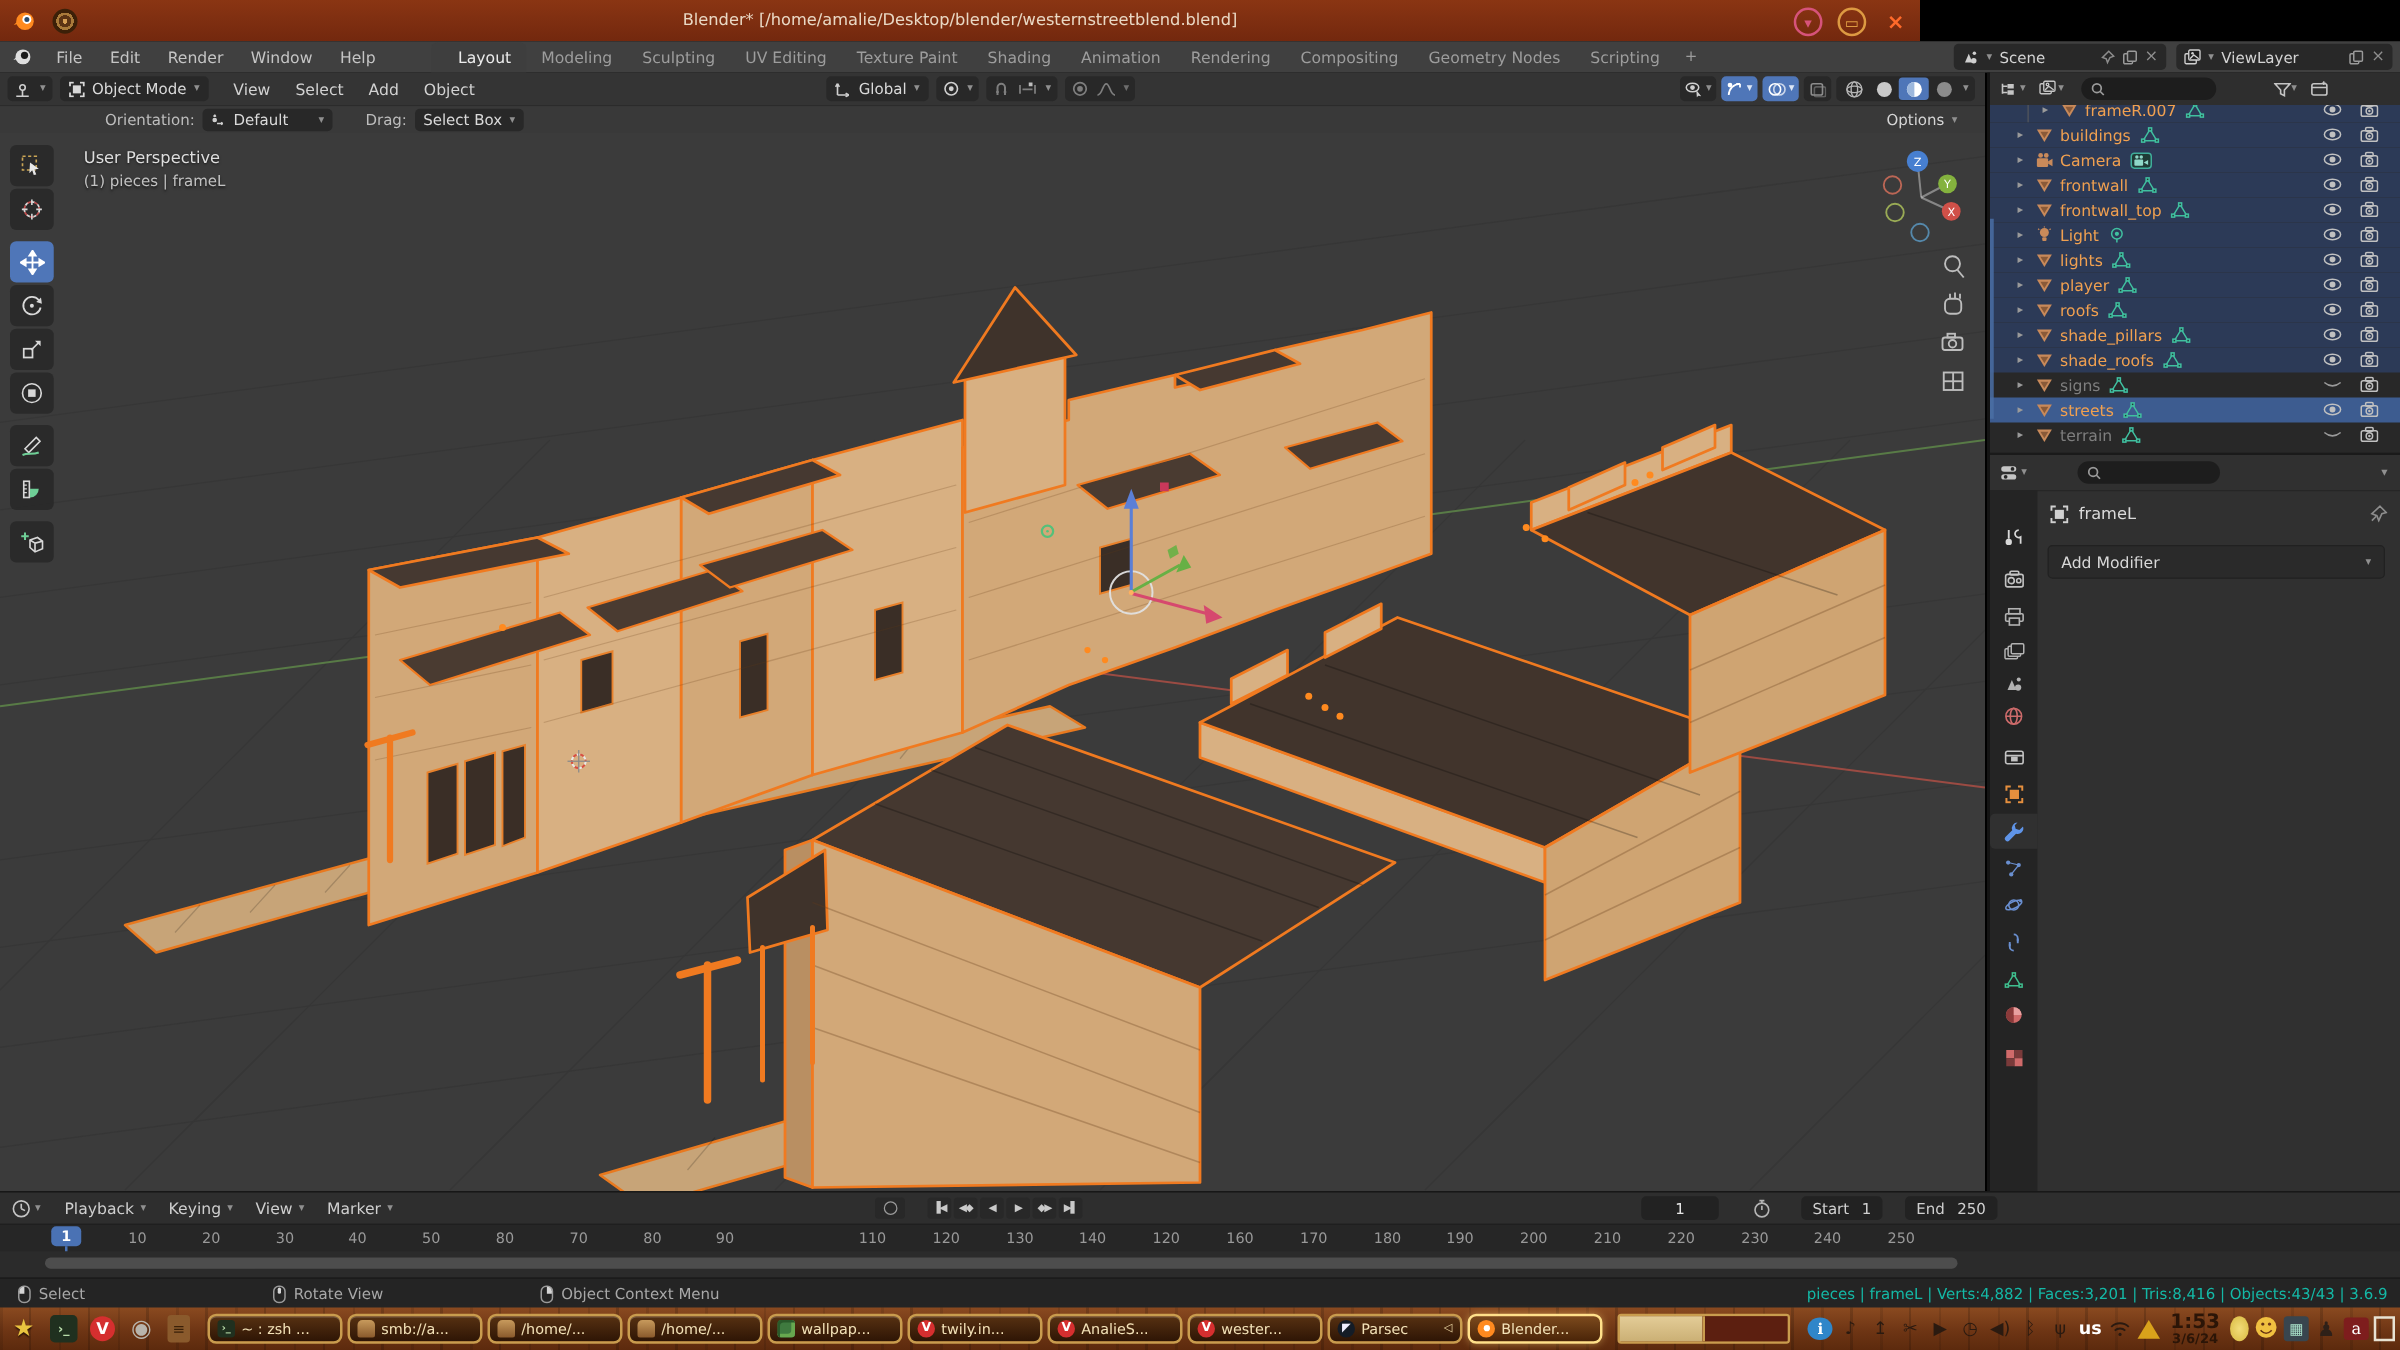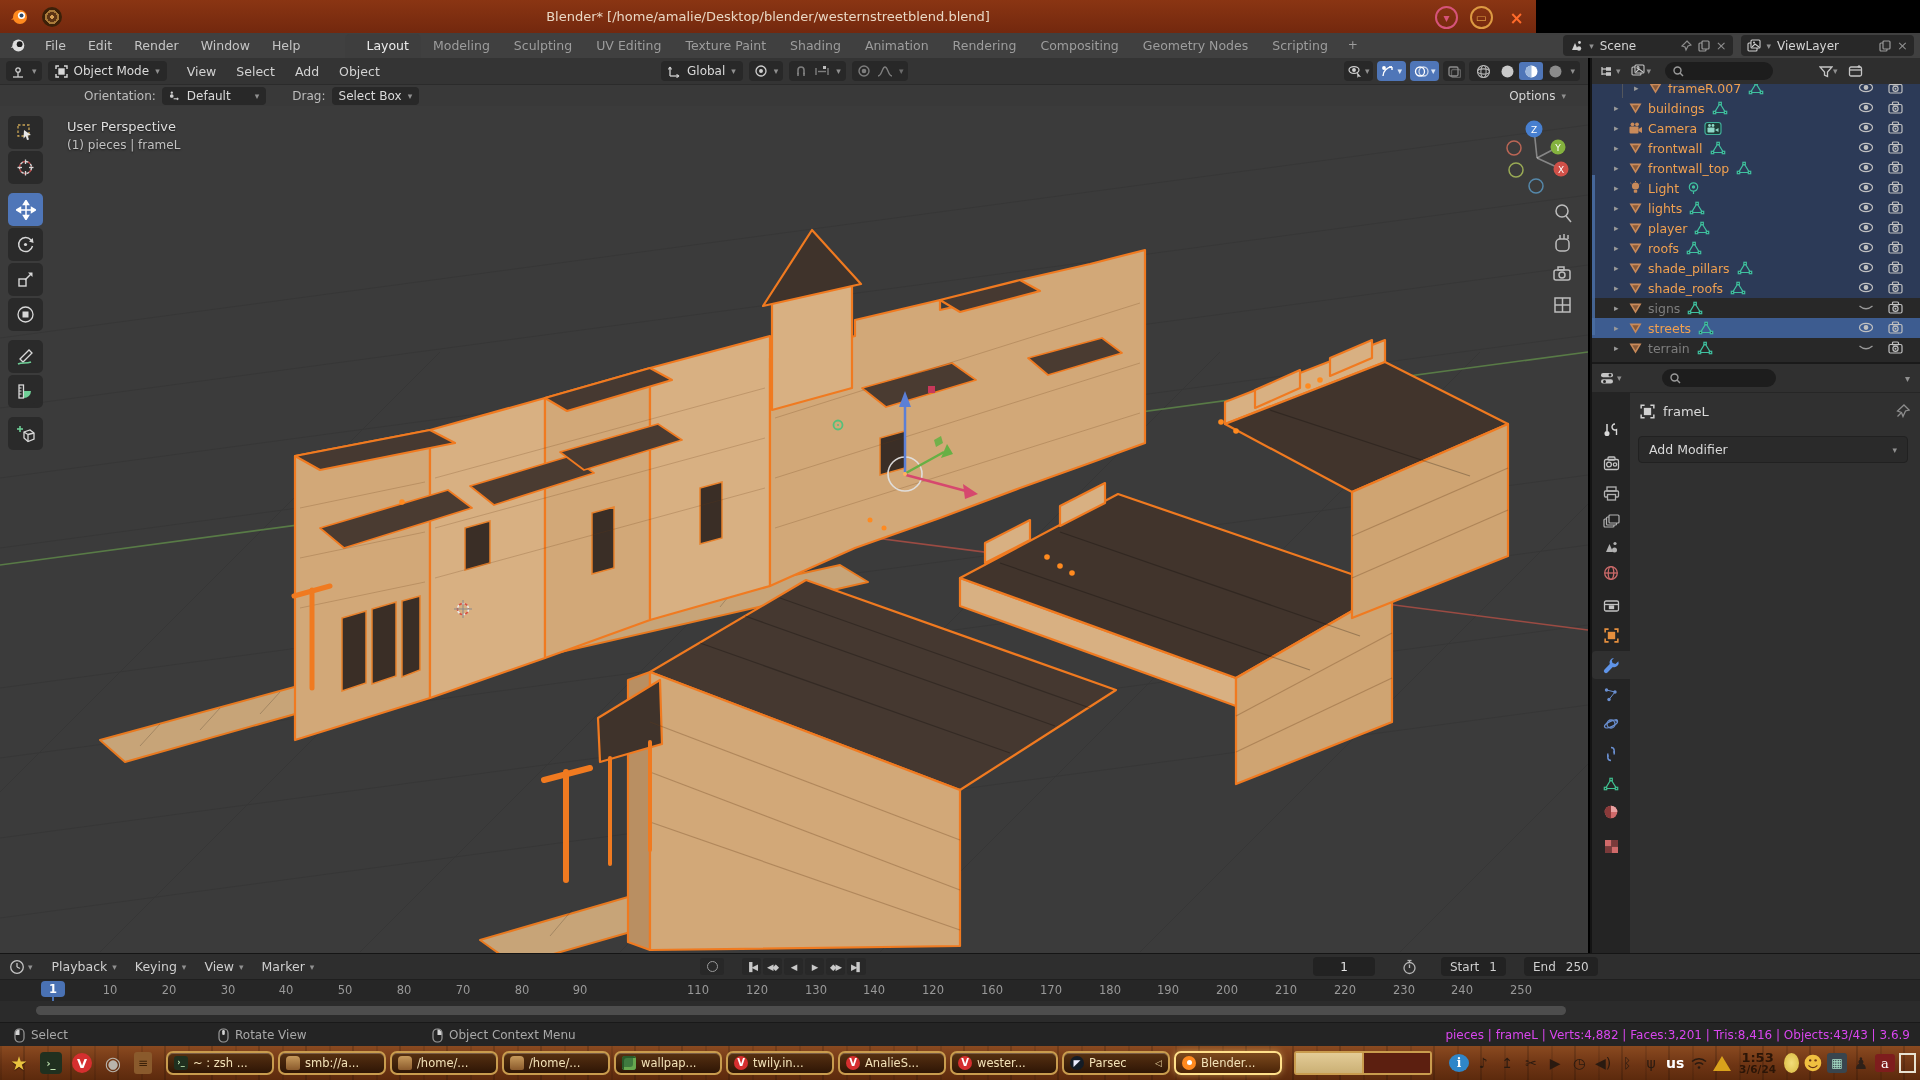--- a/index.html
+++ b/index.html
@@ -127,21 +127,21 @@
   .tick{position:absolute;top:3px;transform:translateX(-50%);color:#999;font-size:11.5px;}
   .tick.cur{background:#4a72b4;color:#fff;border-radius:4px;padding:1px 8px;top:1px;font-weight:bold;}
   .tick.cur::after{content:"";position:absolute;left:50%;top:100%;width:2px;height:5px;background:#4a72b4;transform:translateX(-50%);}
   .tl-scroll{position:absolute;left:0;top:47px;width:1920px;height:22px;background:#2b2b2b;}
   .tl-thumb{position:absolute;left:36px;top:5px;width:1530px;height:9px;background:#5d5d5d;border-radius:5px;opacity:.7;}
 
   
   .statusbar{position:absolute;left:0;top:1022px;width:1920px;height:24px;background:#242424;
     border-top:1px solid #191919;z-index:8;}
   .hint{position:absolute;top:0;height:24px;display:flex;align-items:center;gap:6px;color:#a8a8a8;font-size:12px;}
-  .stats{position:absolute;right:10px;top:0;height:24px;display:flex;align-items:center;color:#d946ef;font-size:12px;}
+  .stats{position:absolute;right:10px;top:0;height:24px;display:flex;align-items:center;color:#14b8a6;font-size:12px;}
 
   
   .taskbar{position:absolute;left:0;top:1046px;width:1920px;height:34px;z-index:9;
     background:linear-gradient(180deg,#8a4a20,#6e3514 55%,#5c2a0d);}
   .taskbar::before{content:"";position:absolute;inset:0;
     background:repeating-linear-gradient(90deg,rgba(0,0,0,.10) 0 2px,transparent 2px 23px,rgba(0,0,0,.16) 23px 25px,transparent 25px 47px);}
   .tk-inner{position:absolute;in1set:0;left:0;top:0;right:0;bottom:0;display:flex;align-items:center;}
   .launchers{display:flex;align-items:center;gap:10px;margin-left:8px;position:relative;}
   .lch{width:22px;height:22px;display:flex;align-items:center;justify-content:center;font-size:15px;}
   .l-star::before{content:"★";color:#e9c43f;font-size:19px;text-shadow:0 1px 1px #00000088;}
@@ -173,21 +173,21 @@
   .pager{display:flex;margin-left:12px;border:2px solid #c99c4e;border-radius:3px;height:24px;box-sizing:border-box;position:relative;}
   .pg1{width:66px;background:linear-gradient(#e3cc97,#cbb075);}
   .pg2{width:66px;background:#5c1f10;border-left:2px solid #c99c4e;}
   .tray{position:absolute;right:4px;top:0;height:34px;display:flex;align-items:center;gap:4px;}
   .tico{min-width:20px;height:20px;display:flex;align-items:center;justify-content:center;
     color:#2a1a10;font-size:14px;}
   .t-info{background:#2f86c9;border-radius:50%;color:#fff;font-size:12px;font-weight:bold;font-family:"DejaVu Serif",serif;width:18px;height:18px;}
   .t-warning{width:0;height:0;border-left:9px solid transparent;border-right:9px solid transparent;border-bottom:15px solid #d9a21b;min-width:0;}
   .t-kbd{color:#fff;font-weight:bold;font-size:14px;}
   .t-clock-time{display:flex;flex-direction:column;align-items:center;color:#2b1507;line-height:1.05;margin:0 4px;}
-  .t-clock-time .tt{font-weight:bold;font-size:13px;}
+  .t-clock-time .tt{font-weight:bold;font-size:16px;}
   .t-clock-time .td{font-size:10.5px;font-weight:bold;}
   .t-egg{width:15px;height:20px;border-radius:50%;background:radial-gradient(#f2dd7a,#d8b83e);min-width:0;}
   .t-smiley{color:#f0c040;font-size:19px;}
   .t-calc{background:#39454e;border-radius:3px;color:#a8e0c8;font-size:12px;width:18px;height:20px;}
   .t-figure{color:#2e2018;font-size:16px;}
   .t-abiword{background:#7e1d1d;border-radius:3px;color:#fff;font-size:13px;width:18px;height:18px;font-family:"DejaVu Serif",serif;}
   .t-winrect{border:2px solid #e8e2d2;width:13px;height:16px;min-width:0;background:transparent;}
   svg{display:block;}
 </style>
 </head>

